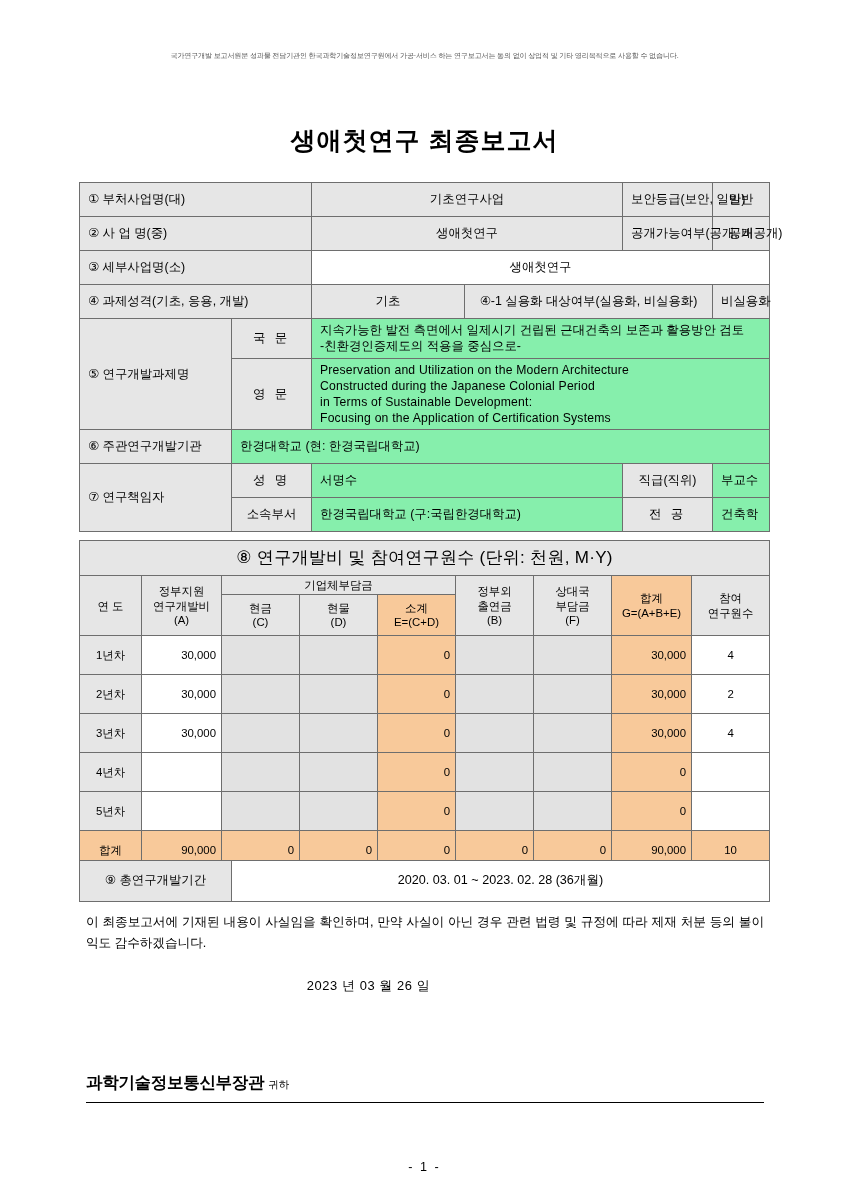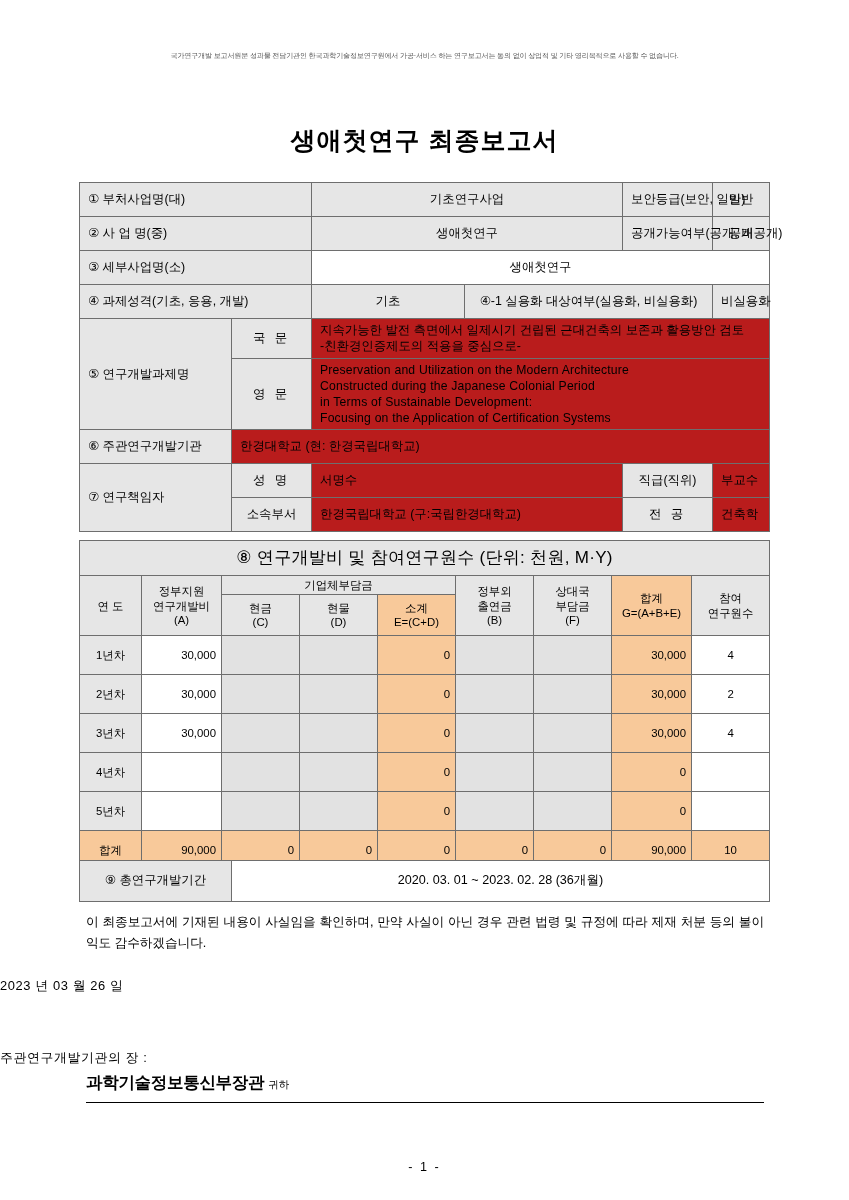--- a/index.html
+++ b/index.html
@@ -68,21 +68,21 @@
     background: #e6e6e6;
     text-align: left;
     white-space: nowrap;
   }
   .lbl-c {
     background: #e6e6e6;
     text-align: center;
     white-space: nowrap;
   }
   .val-c { text-align: center; background:#ffffff; }
-  .val-l { text-align: left;  background:#b91c1c; }
+  .val-l { text-align: left;  background:#86efac; }
   .h34 { height: 34px; }
   .spaced { letter-spacing: 3px; }
 
   .title-ko { line-height: 1.3; padding: 5px 6px; }
   .title-en {
     line-height: 1.28;
     padding: 5px 6px;
     font-size: 12.2px;
     letter-spacing: 0.2px;
   }
@@ -137,22 +137,24 @@
     width: 678px;
     font-size: 12.7px;
     line-height: 1.62;
     text-align: justify;
     letter-spacing: -0.1px;
   }
   .sign-block {
     position: absolute;
     left: 0;
     width: 681px;
+    text-align: center;
     font-size: 12.9px;
     letter-spacing: 0.6px;
+    padding-left: 28px;
   }
   .sign-date { top: 946px; }
   .sign-pi   { top: 982px; }
   .sign-org  { top: 1018px; }
   .pi-name { display:inline-block; margin-left: 34px; }
 
   .minister-line {
     position: absolute;
     left: 86px;
     top: 1040px;
@@ -421,21 +423,20 @@
         <tr>
       <td class="period-lbl" style="height:36px; font-size:12.4px;">⑨ 총연구개발기간</td>
       <td class="period-val">2020. 03. 01 ~ 2023. 02. 28 (36개월)</td>
     </tr>
   </tbody>
     </table>
 
   <div class="statement">이 최종보고서에 기재된 내용이 사실임을 확인하며, 만약 사실이 아닌 경우 관련 법령 및 규정에 따라 제재 처분 등의 불이익도 감수하겠습니다.</div>
 
   <div class="sign-block sign-date">2023 년 03 월 26 일</div>
-  <div class="sign-block sign-org">주관연구개발기관의 장 :</div>
 
   <div class="minister-line">
     <span class="minister-title">과학기술정보통신부장관</span><span class="minister-suffix">귀하</span>
   </div>
 
 
   <div class="page-num">- 1 -</div>
 
 </div>
 

